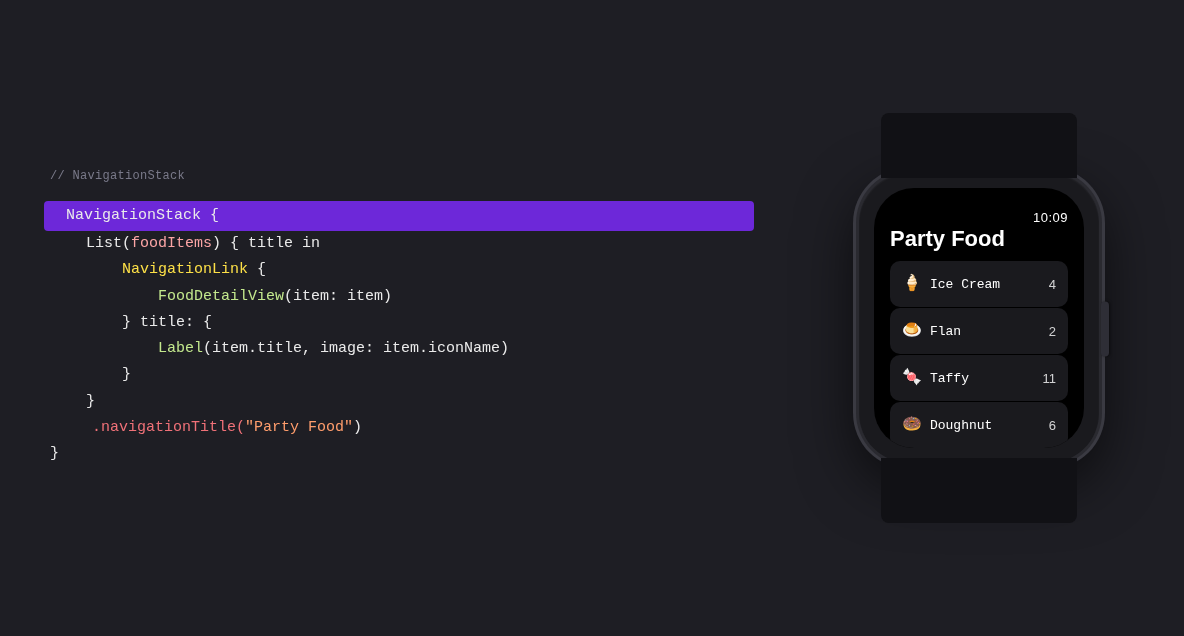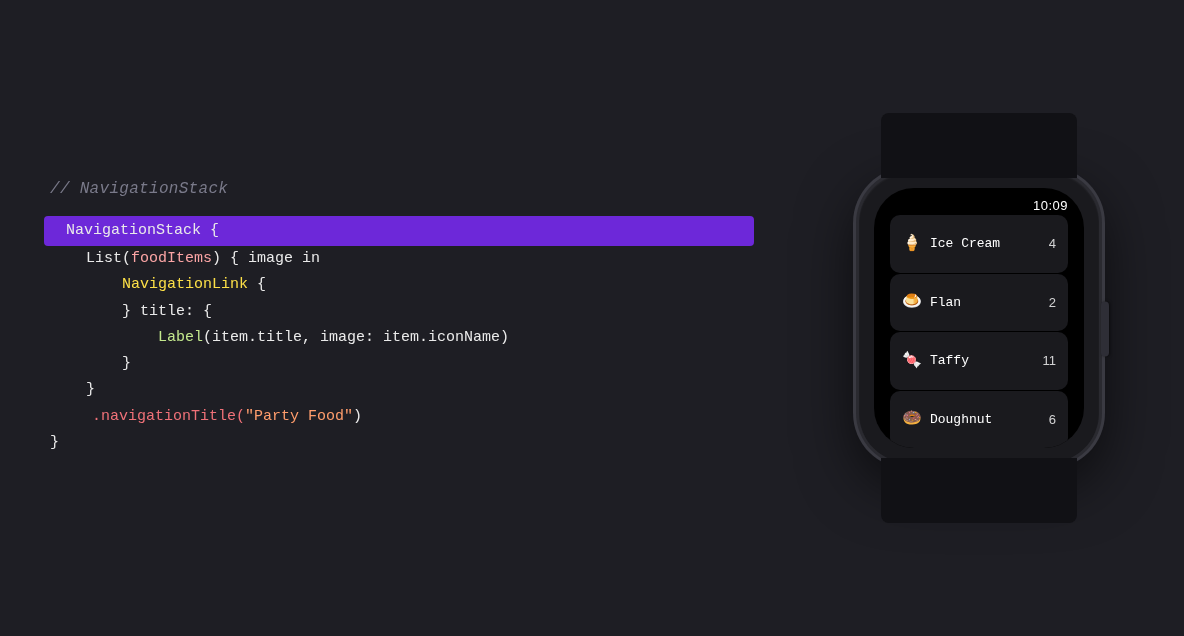--- a/index.html
+++ b/index.html
@@ -20,24 +20,23 @@
       flex: 1;
       padding: 40px 50px;
       height: 100%;
       display: flex;
       flex-direction: column;
       justify-content: center;
     }
 
     .code-comment {
       color: #7a7a8a;
-      font-size: 16px;
+      font-size: 12px;
       margin-bottom: 18px;
       letter-spacing: 0.3px;
-      font-style: italic;
     }
 
     .code-block {
       background: transparent;
       font-size: 15px;
       line-height: 1.75;
     }
 
     .code-line {
       display: block;
@@ -124,21 +123,21 @@
 
     
     .watch-screen {
       width: 210px;
       height: 260px;
       background: #000;
       border-radius: 40px;
       overflow: hidden;
       display: flex;
       flex-direction: column;
-      padding: 10px 16px 0 16px;
+      padding: 22px 16px 0 16px;
     }
 
     .watch-time {
       color: #fff;
       font-size: 13px;
       text-align: right;
       font-family: -apple-system, BlinkMacSystemFont, sans-serif;
       font-weight: 400;
       margin-bottom: 2px;
       letter-spacing: 0.5px;
@@ -199,38 +198,40 @@
     }
   </style>
 </head>
 <body>
 
 <div class="code-panel">
   <div class="code-comment">// NavigationStack</div>
   <div class="code-block">
 
   <span class="code-line highlighted"><span class="kw-white">NavigationStack {</span></span>
-      <span class="code-line">    <span class="kw-white">List(</span><span class="kw-blue">foodItems</span><span class="kw-white">) { image in</span></span>
+      <span class="code-line">    <span class="kw-white">List(</span><span class="kw-blue">foodItems</span><span class="kw-white">) { title in</span></span>
       <span class="code-line">        <span class="kw-purple">NavigationLink</span><span class="kw-white"> {</span></span>
+      <span class="code-line">            <span class="kw-green">FoodDetailView</span><span class="kw-white">(item: item)</span></span>
       <span class="code-line">        <span class="kw-white">} title: {</span></span>
       <span class="code-line">            <span class="kw-green">Label</span><span class="kw-white">(item.title, image: item.iconName)</span></span>
       <span class="code-line"><span class="kw-white">        }</span></span>
       <span class="code-line"><span class="kw-white">    }</span></span>
       <span class="code-line">    <span class="kw-pink">.navigationTitle(</span><span class="string-orange">"Party Food"</span><span class="kw-white">)</span></span>
       <span class="code-line"><span class="kw-white">}</span></span>
     </div>
 </div>
 
 <div class="watch-panel">
   <div class="watch-outer">
     <div class="watch-band-top"></div>
     <div class="watch-band-bottom"></div>
     <div class="watch-crown"></div>
     <div class="watch-screen">
       <div class="watch-time">10:09</div>
+      <div class="watch-title">Party Food</div>
       <div class="watch-list">
 
       <div class="watch-list-item">
       <div class="watch-item-left">
         <span class="watch-item-emoji">🍦</span>
         <span class="watch-item-name">Ice Cream</span>
       </div>
       <span class="watch-item-count">4</span>
     </div>
           <div class="watch-list-item">

